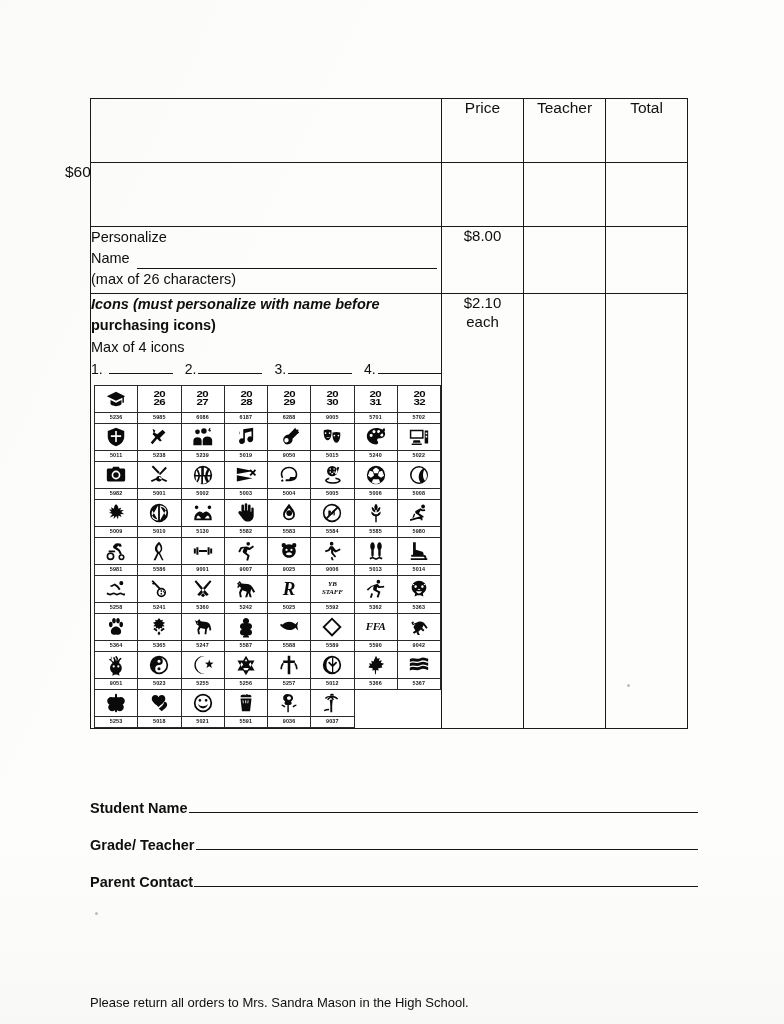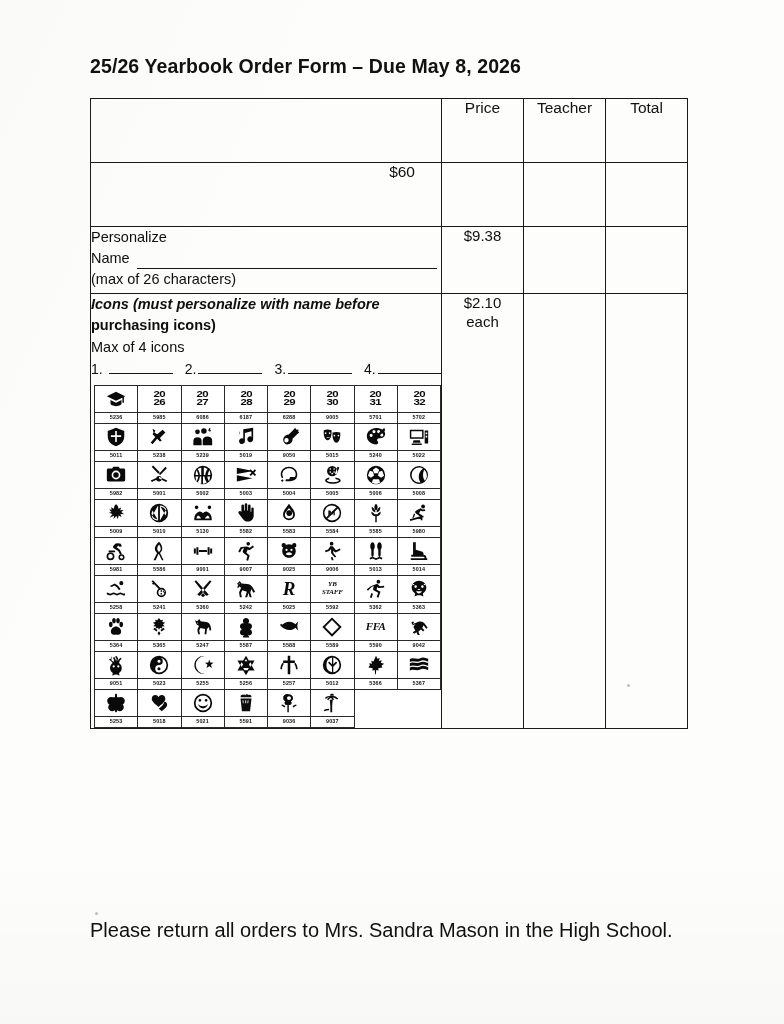--- a/index.html
+++ b/index.html
@@ -66,21 +66,21 @@
 
   .row-price-cell {
     text-align: center;
     vertical-align: middle;
     font-size: 15px;
   }
   .price-stack { line-height: 1.25; }
 
   .base-price {
     height: 63px;
-    text-align: right;
+    text-align: left;
     vertical-align: middle;
     font-size: 15.5px;
   }
   .base-price .amt { display: inline-block; transform: translateX(-26px); }
 
   .personalize {
     height: 66px;
     font-size: 14.5px;
     line-height: 1.46;
   }
@@ -205,37 +205,36 @@
   .field-row .lbl { font-weight: 600; white-space: nowrap; }
   .field-row .rule {
     flex: 1;
     border-bottom: 1.4px solid #151515;
     height: 11px;
     margin-left: 1px;
   }
   .footer-note {
     position: absolute;
     left: 90px;
-    top: 919px;
-    font-size: 20px;
+    top: 995px;
+    font-size: 13px;
     font-weight: 500;
     color: #101010;
     white-space: nowrap;
   }
   .speck { position: absolute; background: #bdbdbd; border-radius: 50%; }
 </style>
 </head>
 <body>
 
 <div class="page">
 
   <div class="speck" style="left:95px;top:912px;width:3px;height:3px;"></div>
   <div class="speck" style="left:627px;top:684px;width:3px;height:3px;"></div>
 
-  <div class="title">25/26 Yearbook Order Form – Due May 8, 2026</div>
 
   <table class="order-table">
     <colgroup>
       <col class="col-desc">
         <col class="col-price">
         <col class="col-qty">
         <col class="col-total">
     </colgroup>
     <tbody>
       <tr>
@@ -256,21 +255,21 @@
 
       <tr>
         <td class="personalize cell-pad">
           <div class="pz-line1">Personalize</div>
           <div class="pz-line2">
             <span>Name</span>
             <span class="rule"></span>
           </div>
           <div class="pz-line3">(max of 26 characters)</div>
         </td>
-        <td class="row-price-cell">$9.38</td>
+        <td class="row-price-cell">$8.00</td>
         <td></td>
         <td></td>
       </tr>
 
       <tr>
         <td class="icons-cell cell-pad">
           <div class="ic-head">Icons (must personalize with name before</div>
           <div class="ic-sub">purchasing icons)</div>
           <div class="ic-max">Max of 4 icons</div>
 
@@ -866,16 +865,30 @@
             <div>each</div>
           </div>
         </td>
         <td></td>
         <td></td>
       </tr>
 
     </tbody>
   </table>
 
+  <div class="fields">
+    <div class="field-row">
+      <span class="lbl">Student Name</span>
+      <span class="rule"></span>
+    </div>
+    <div class="field-row">
+      <span class="lbl">Grade/ Teacher</span>
+      <span class="rule"></span>
+    </div>
+    <div class="field-row">
+      <span class="lbl">Parent Contact</span>
+      <span class="rule"></span>
+    </div>
+  </div>
 
   <div class="footer-note">Please return all orders to Mrs. Sandra Mason in the High School.</div>
 
 </div>
 
 </body></html>

